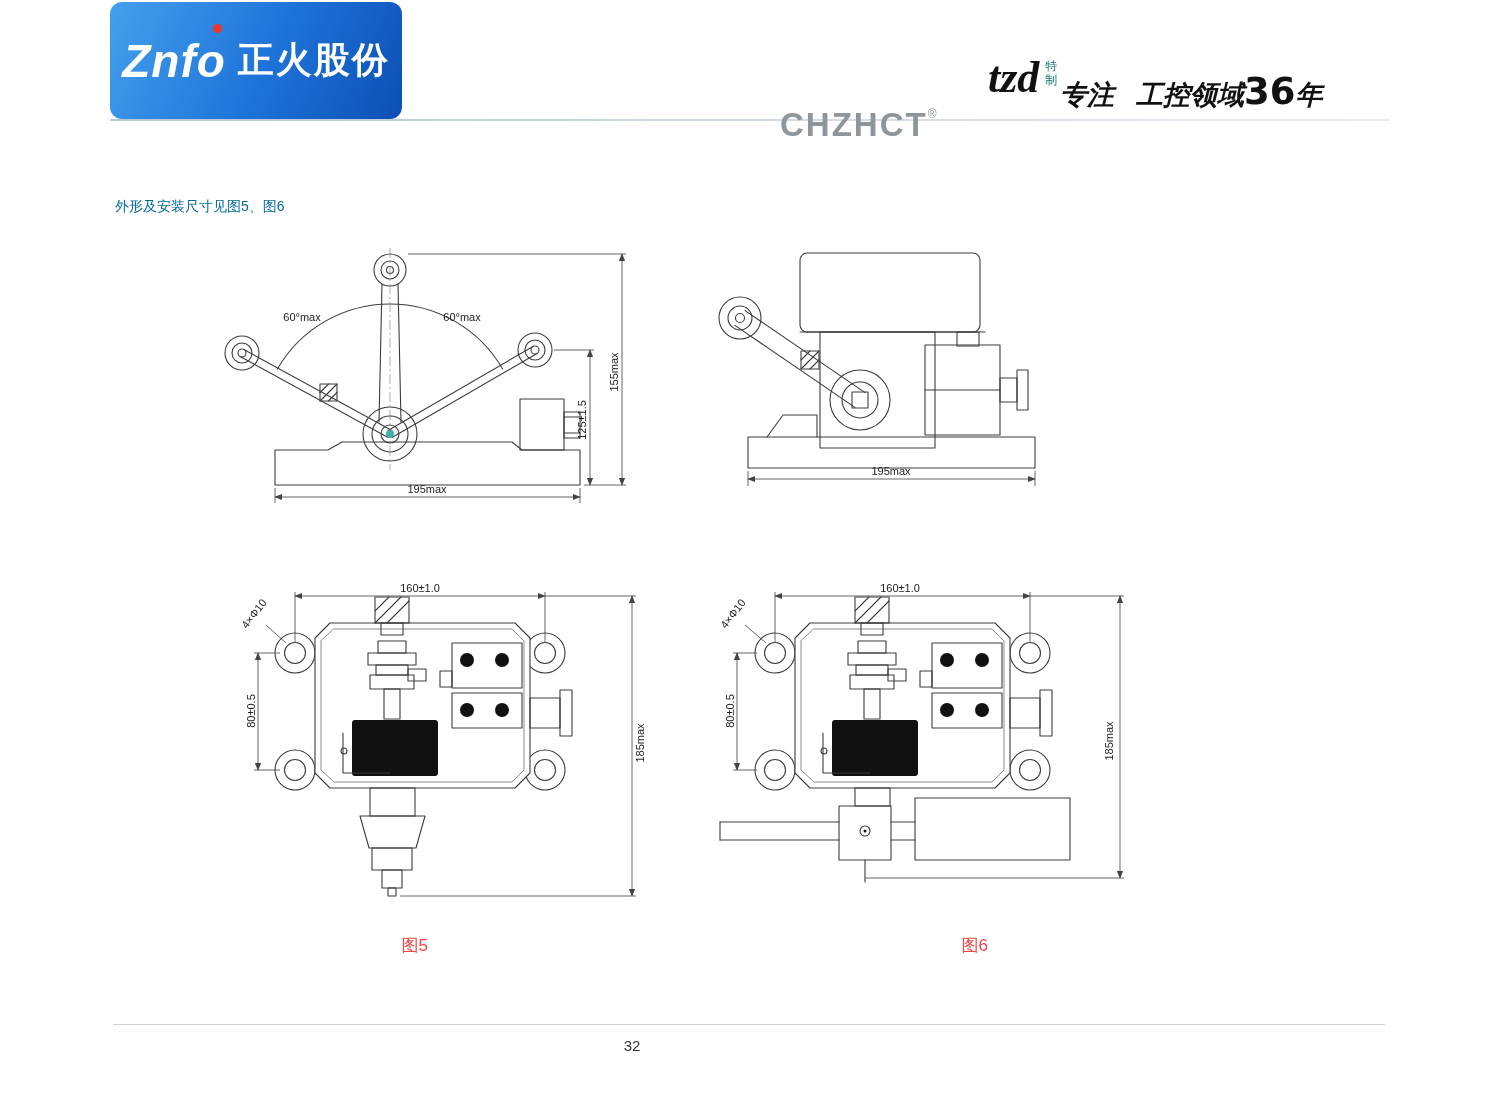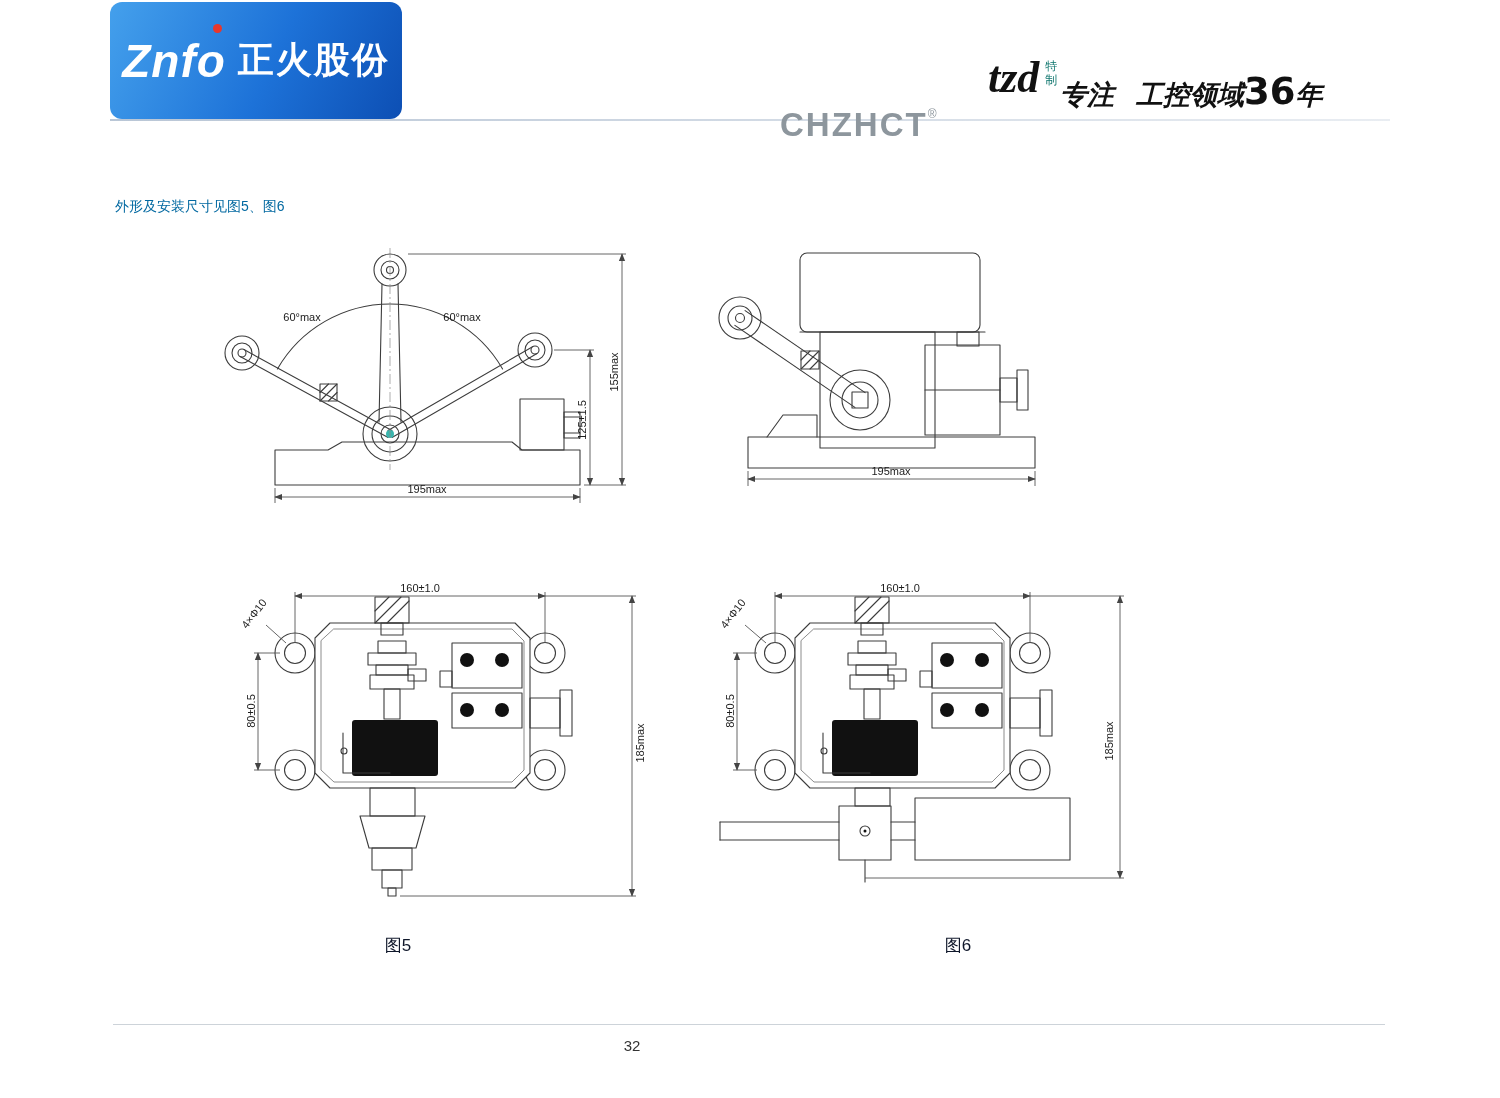--- a/index.html
+++ b/index.html
@@ -38,21 +38,21 @@
   .sec-subtitle { position:absolute; left:115px; top:198px; font-size:14px; color:#0369a1; }
 
   
   svg.drawing { position:absolute; overflow:visible; }
   svg.drawing .tl   { stroke:#3c3c3c; stroke-width:1.1; fill:none; stroke-linejoin:round; stroke-linecap:round; }
   svg.drawing .tl2  { stroke:#6f6f6f; stroke-width:0.8; fill:none; }
   svg.drawing .dim  { stroke:#555; stroke-width:0.9; fill:none; }
   svg.drawing .cl   { stroke:#8a8a8a; stroke-width:0.7; fill:none; stroke-dasharray:10 3 2 3; }
   svg.drawing text  { font-family:"Liberation Sans", sans-serif; font-size:11px; fill:#1c1c1c; stroke:none; }
 
-  .caption { position:absolute; font-size:17px; color:#0f172a; text-align:center; }
+  .caption { position:absolute; font-size:17px; color:#ef4444; text-align:right; }
 
   
   .footer-rule { position:absolute; left:113px; top:1024px; width:1272px; height:1px; background:var(--rule_gray,#cdd3d9); }
   .page-number { position:absolute; left:0; top:1037px; width:1264px; text-align:center; font-size:15px; color:#333; }
 </style>
 </head>
 <body>
 
 <div class="page">
 

